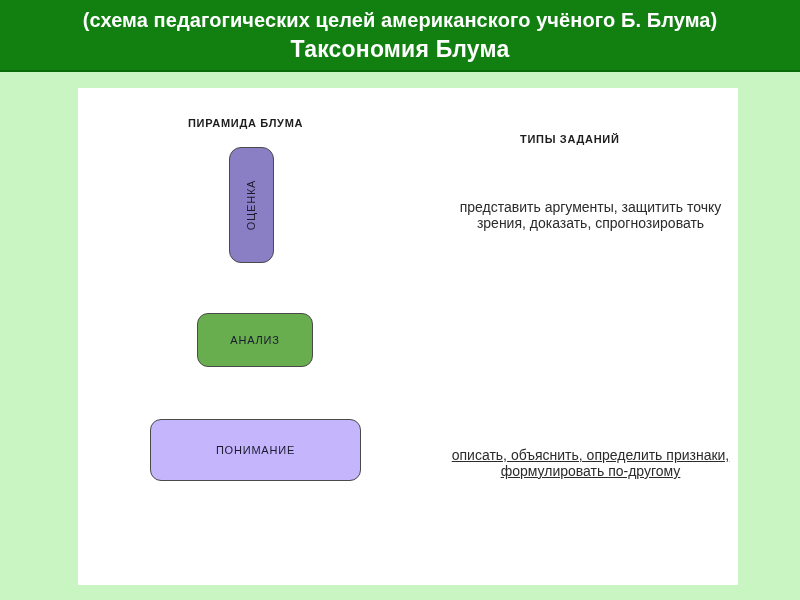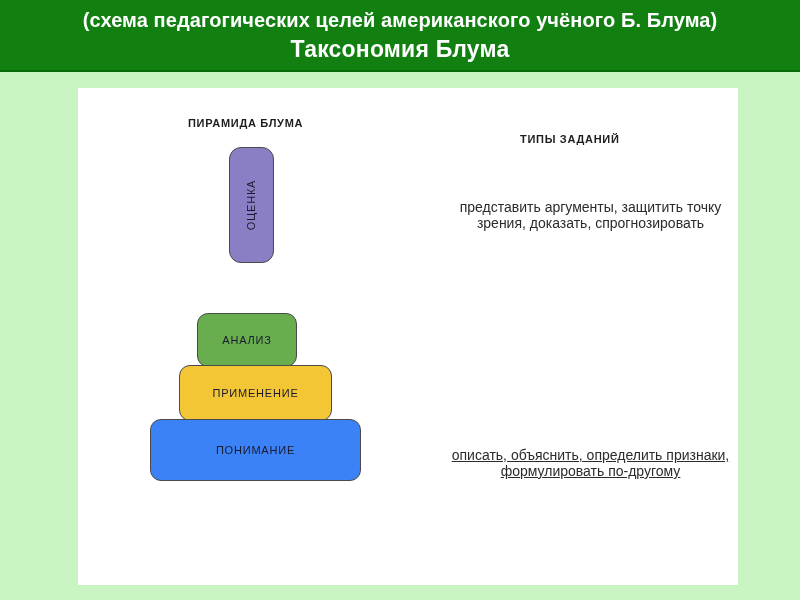--- a/index.html
+++ b/index.html
@@ -103,30 +103,30 @@
   #tier-0 { 
     left: 151px; top: 59px; width: 45px; height: 116px;
     background: #8a7fc4;
     border-radius: 12px;
   }
   #tier-1 { 
     left: 135px; top: 173px; width: 84px; height: 54px;
     background: #74aebe;
   }
   #tier-2 { 
-    left: 119px; top: 225px; width: 100px; height: 54px;
+    left: 119px; top: 225px; width: 116px; height: 54px;
     background: #68ae4e;
   }
   #tier-3 { 
     left: 101px; top: 277px; width: 153px; height: 56px;
     background: #f2c635;
   }
   #tier-4 { 
     left: 72px; top: 331px; width: 211px; height: 62px;
-    background: #3b82f6;
+    background: #c4b5fd;
   }
   #tier-5 { 
     left: 42px; top: 391px; width: 272px; height: 74px;
     background: #e06a6a;
   }
 
   
   #tasks-column {
     position: absolute;
     left: 365px;
@@ -170,23 +170,20 @@
 
       <div class="tier vertical" id="tier-0">
         <span class="tier-label">ОЦЕНКА</span>
       </div>
 
 
       <div class="tier" id="tier-2">
         <span class="tier-label">АНАЛИЗ</span>
       </div>
 
-      <div class="tier" id="tier-3">
-        <span class="tier-label">ПРИМЕНЕНИЕ</span>
-      </div>
 
       <div class="tier" id="tier-4">
         <span class="tier-label">ПОНИМАНИЕ</span>
       </div>
 
 
     </div>
 
     <div id="tasks-column">
       <div class="task-text" id="task-0">представить аргументы, защитить точку зрения, доказать, спрогнозировать</div>

